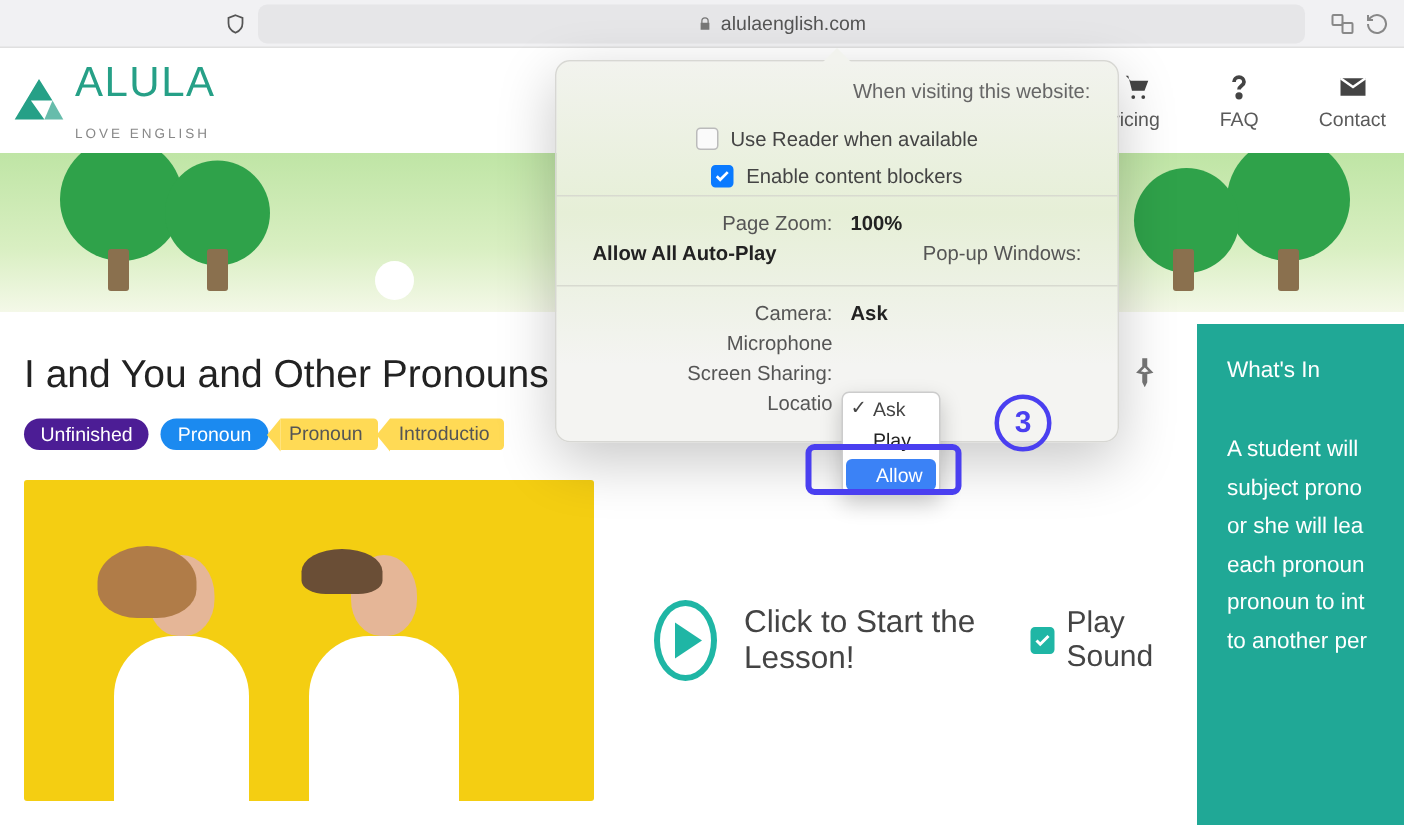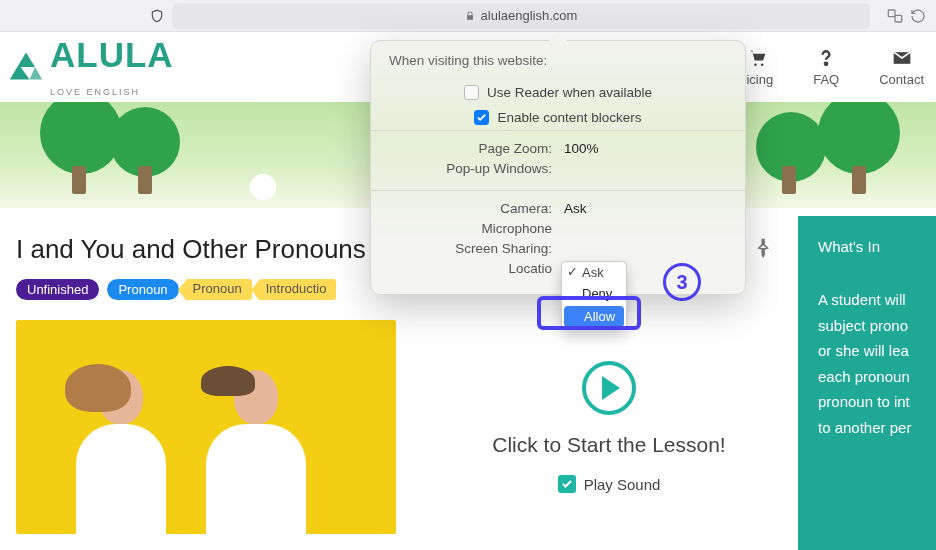--- a/index.html
+++ b/index.html
@@ -10,21 +10,21 @@
   .shield { width:14px; height:16px; color:#555; margin-left:140px; }
   .addr { flex:1; height:26px; border-radius:6px; background:#e6e6e8; display:flex; align-items:center; justify-content:center; gap:6px; color:#555; font-size:13px; }
   .lock { width:10px; height:12px; color:#777; }
   .ext-icons { display:flex; gap:6px; margin-left:8px; color:#888; }
 
   
   .header { height:70px; display:flex; align-items:center; padding:0 12px 0 8px; background:#fff; position:relative; }
   .logo { display:flex; align-items:center; gap:6px; }
   .logo-mark { width:36px; height:36px; }
   .logo-txt { display:flex; flex-direction:column; line-height:1; color:#26a087; }
-  .logo-main { font-size:35px; font-weight:700; letter-spacing:1px; }
+  .logo-main { font-size:28px; font-weight:400; letter-spacing:1px; }
   .logo-sub { font-size:9px; letter-spacing:2px; color:#888; margin-top:16px; }
   .nav-right { margin-left:auto; display:flex; gap:40px; }
   .nav-item { display:flex; flex-direction:column; align-items:center; gap:4px; font-size:13px; color:#5a5a5a;}
   .nav-icon { width:24px; height:20px; color:#444; }
 
   
   .hero { height:106px; background: linear-gradient(180deg,#bfe5a5 0%, #d9efc2 60%, #f4f8e8 100%); position:relative; overflow:hidden; }
   .tree { position:absolute; width:82px; height:82px; border-radius:50%; background:#2fa24a; top:-10px;}
   .tree.t1{ left:40px;}
   .tree.t2{ left:110px; width:70px; height:70px; top:5px;}
@@ -52,45 +52,45 @@
   .photo { width:380px; height:214px; background:#f4ce12; border-radius:2px; position:relative; overflow:hidden;}
   
   .person { position:absolute; bottom:0; }
   .person .head{ width:44px; height:54px; border-radius:50% 50% 45% 45%; background:#e5b697; margin:0 auto;}
   .person .body{ width:100px; height:110px; background:#fff; border-radius:40px 40px 0 0;}
   .p1{ left:60px;} .p1 .body{width:90px;}
   .p2{ left:190px;}
   .hair1{position:absolute;width:66px;height:48px;background:#b07c48;border-radius:50% 50% 40% 40%; top:-6px;left:-11px;}
   .hair2{position:absolute;width:54px;height:30px;background:#6a4e36;border-radius:50% 50% 30% 30%; top:-4px;left:-5px;}
 
-  .start-col { flex:1; display:flex; flex-direction:column; align-items:center; justify-content:center; gap:18px; }
+  .start-col { flex:1; display:flex; align-items:center; justify-content:center; gap:18px; }
   .play-circle { width:54px; height:54px; border-radius:50%; border:4px solid #1fb6a5; display:flex; align-items:center; justify-content:center; background:#fff;}
   .play-tri { width:0;height:0;border-top:12px solid transparent;border-bottom:12px solid transparent;border-left:18px solid #1fb6a5; margin-left:4px;}
   .start-txt { font-size:21px; color:#444; }
-  .sound-row { display:flex; align-items:center; gap:8px; font-size:15px; color:#444;}
+  .sound-row { display:flex; align-items:center; gap:8px; font-size:20px; color:#444;}
   .cb { width:18px; height:18px; border:2px solid #1fb6a5; border-radius:3px; background:#1fb6a5; display:flex; align-items:center; justify-content:center;}
   .cb svg{ width:12px; height:12px; color:#fff;}
 
   .sidebar { flex:1; background:#20a896; color:#fff; padding:22px 18px 0 20px; }
   .side-title { font-size:15px; font-weight:400; margin-bottom:32px;}
   .side-body { font-size:15px; line-height:1.7;}
 
   
   .popover { position:absolute; top:40px; left:370px; width:376px; background:linear-gradient(180deg,#f2f3ee 0%, #e6efd7 40%, #f4f4f2 80%); border:1px solid #d7d7d3; border-radius:10px; box-shadow:0 12px 38px rgba(0,0,0,.22); z-index:50; font-size:13.5px; color:#444;}
   .popover::before{ content:""; position:absolute; top:-9px; left:50%; transform:translateX(-50%); width:0;height:0;border-left:10px solid transparent;border-right:10px solid transparent;border-bottom:10px solid #f2f3ee;}
   .pop-sec { padding:12px 18px;}
-  .pop-hdr { text-align:left; color:#666; }
+  .pop-hdr { text-align:right; color:#666; }
   .pop-row { display:flex; align-items:center; justify-content:center; gap:8px; padding:5px 0;}
   .cbx { width:15px; height:15px; border-radius:3px; border:1px solid #bbb; background:#fafafa; display:inline-block;}
   .cbx.checked { background:#0a7aff; border-color:#0a7aff; display:flex;align-items:center;justify-content:center;}
   .cbx.checked svg{width:11px;height:11px;color:#fff;}
   .divider { height:1px; background:#d8dad0; margin:0 0;}
-  .kv { display:grid; grid-template-columns: 160px 1fr; row-gap:5px; column-gap:12px; padding:10px 5px 14px;margin-left:16px;}
+  .kv { display:grid; grid-template-columns: 160px 1fr; row-gap:5px; column-gap:12px; padding:10px 24px 14px;}
   .kv .k{ text-align:right; color:#555;}
-  .kv .v{ color:#222;}
+  .kv .v{ color:#222;font-weight:bold;}
 
   .dropdown { position:absolute; top:220px; left:190px; width:66px; background:#fff; border:1px solid #ccc; border-radius:5px; box-shadow:0 6px 14px rgba(0,0,0,.2); font-size:13px; }
   .dd-item { padding:3px 8px 3px 20px; position:relative; }
   .dd-item.sel::before{ content:"✓"; position:absolute; left:5px; top:2px; }
   .dd-item.hl { background:#3b82f6; color:#fff; border-radius:4px; margin:2px;}
   .dd-item.deny{color:#222;}
   .allow-highlight { position:absolute; border:4px solid #4a3ff0; border-radius:6px; top:255px; left:166px; width:104px; height:34px; pointer-events:none;}
 
   .step-badge { position:absolute; top:222px; left:292px; width:38px; height:38px; border:3px solid #4a3ff0; border-radius:50%; display:flex; align-items:center; justify-content:center; color:#4a3ff0; font-size:20px; font-weight:600; background:#fff0;}
 </style>
@@ -231,34 +231,35 @@
         <svg viewBox="0 0 24 24" fill="none" stroke="currentColor" stroke-width="4">
           <path d="M4 12l5 5L20 6"></path>
         </svg>
       </span>
     <span>Enable content blockers</span>
   </div>
   <div class="divider"></div>
   <div class="kv">
     <div class="k">Page Zoom:</div>
     <div class="v">100%</div>
+    <div class="v">Allow All Auto-Play</div>
     <div class="k">Pop-up Windows:</div>
   </div>
   <div class="divider"></div>
   <div class="kv" style="padding-bottom:18px;">
     <div class="k">Camera:</div>
     <div class="v">Ask</div>
     <div class="k">Microphone</div>
     <div class="v"></div>
     <div class="k">Screen Sharing:</div>
     <div class="v"></div>
     <div class="k">Locatio</div>
     <div class="v"></div>
   </div>
 
   <div class="dropdown">
     <div class="dd-item sel">Ask</div>
-    <div class="dd-item deny">Deny</div>
+    <div class="dd-item deny">Play</div>
     <div class="dd-item hl">Allow</div>
   </div>
   <div class="allow-highlight"></div>
   <div class="step-badge">3</div>
 </div>
 
 </body></html>

